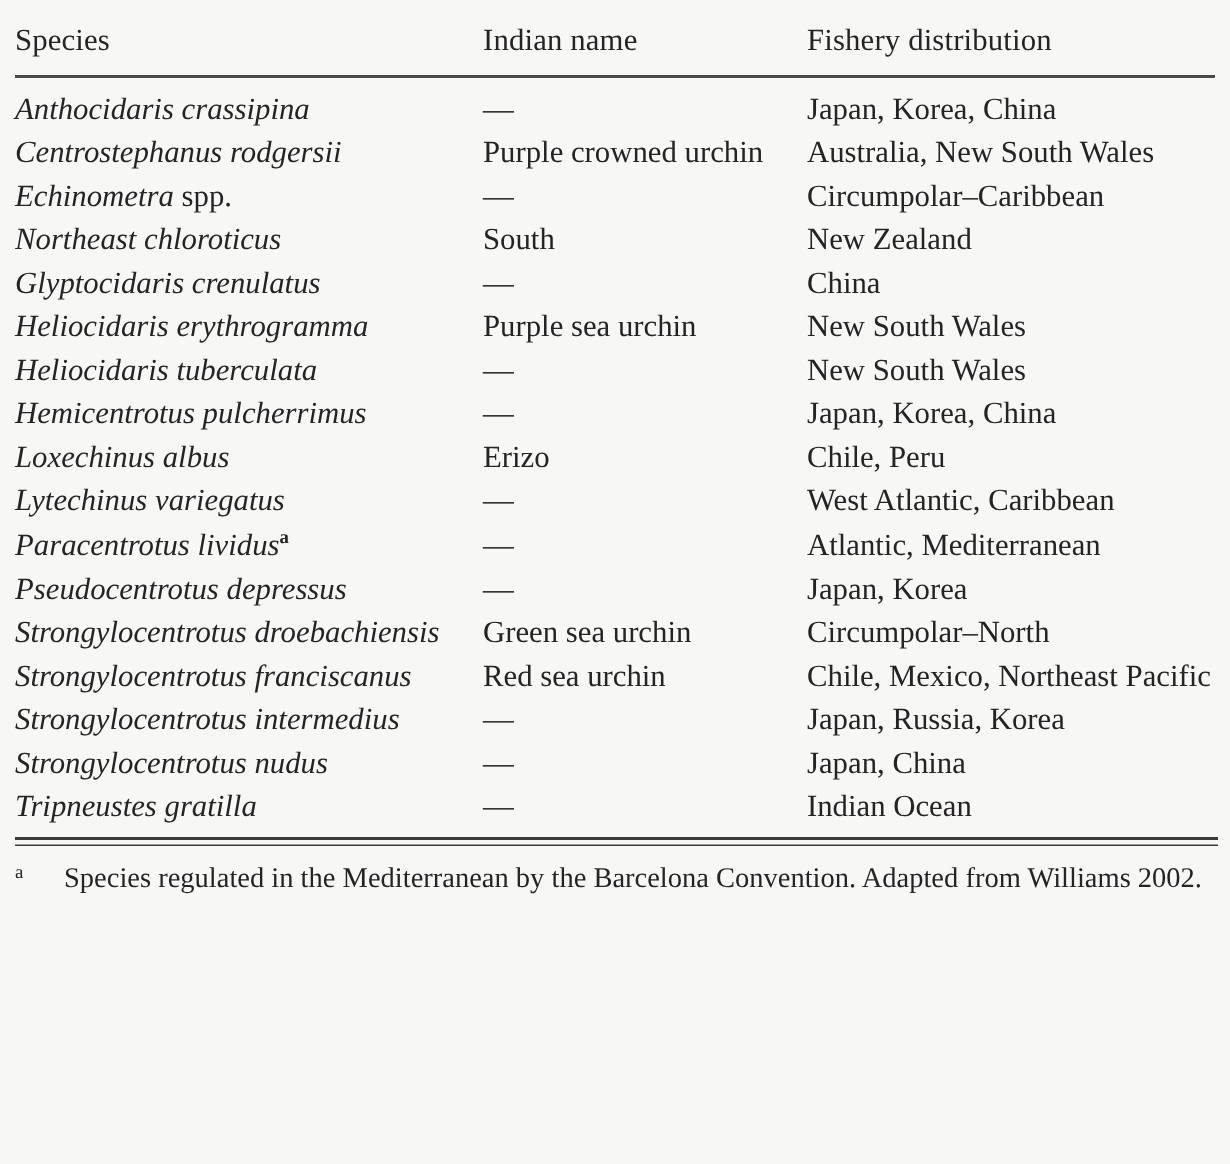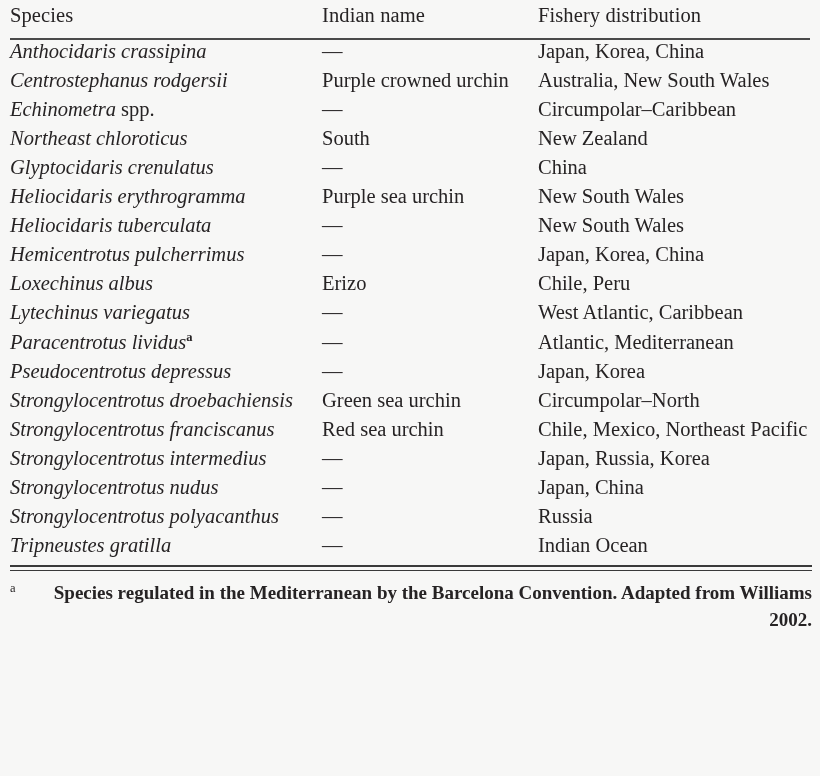--- a/index.html
+++ b/index.html
@@ -32,40 +32,40 @@
 
   
   col.c-species { width: 312px; }
   col.c-common  { width: 216px; }
   col.c-fishery { width: 272px; }
 
   thead th {
     font-weight: normal;
     font-size: 20.5px;
     text-align: left;
-    padding: 4px 0 10px 0;
+    padding: 16px 0 10px 0;
     vertical-align: bottom;
     line-height: 1.15;
     color: #262324;
     letter-spacing: 0.1px;
   }
   thead tr {
     border-bottom: 2.2px solid #4a4a4a;
   }
 
   tbody tr.data-row td {
     font-size: 20.5px;
     line-height: 1.0;
     padding: 4.3px 0 4.3px 0;
     vertical-align: baseline;
     color: #262324;
     white-space: nowrap;
   }
   tbody tr.data-row:first-child td {
-    padding-top: 1px;
+    padding-top: 11px;
   }
   tbody tr.data-row:last-child td {
     padding-bottom: 9px;
   }
 
   td.species {
     font-style: italic;
   }
   td.species .roman {
     font-style: normal;
@@ -106,22 +106,21 @@
     font-size: 12.5px;
     vertical-align: super;
     line-height: 1.1;
     padding-top: 2px;
     width: 22px;
     flex: 0 0 22px;
     text-align: left;
   }
   .footnote .fn-text {
     flex: 1 1 auto;
-    text-align: right;
-    font-weight: bold;
+    text-align: center;
   }
 </style>
 </head>
 <body>
 
 <div class="table-figure">
 
   <table class="urchin-table">
     <colgroup>
       <col class="c-species">
@@ -210,25 +209,20 @@
           <td class="species"><span>Strongylocentrotus intermedius</span></td>
           <td class="common">—</td>
           <td class="fishery">Japan, Russia, Korea</td>
         </tr>
         <tr class="data-row">
           <td class="species"><span>Strongylocentrotus nudus</span></td>
           <td class="common">—</td>
           <td class="fishery">Japan, China</td>
         </tr>
         <tr class="data-row">
-          <td class="species"><span>Strongylocentrotus polyacanthus</span></td>
-          <td class="common">—</td>
-          <td class="fishery">Russia</td>
-        </tr>
-        <tr class="data-row">
           <td class="species"><span>Tripneustes gratilla</span></td>
           <td class="common">—</td>
           <td class="fishery">Indian Ocean</td>
         </tr>
       </tbody>
   </table>
 
   <div class="bottom-rule"></div>
 
   <div class="footnote">

